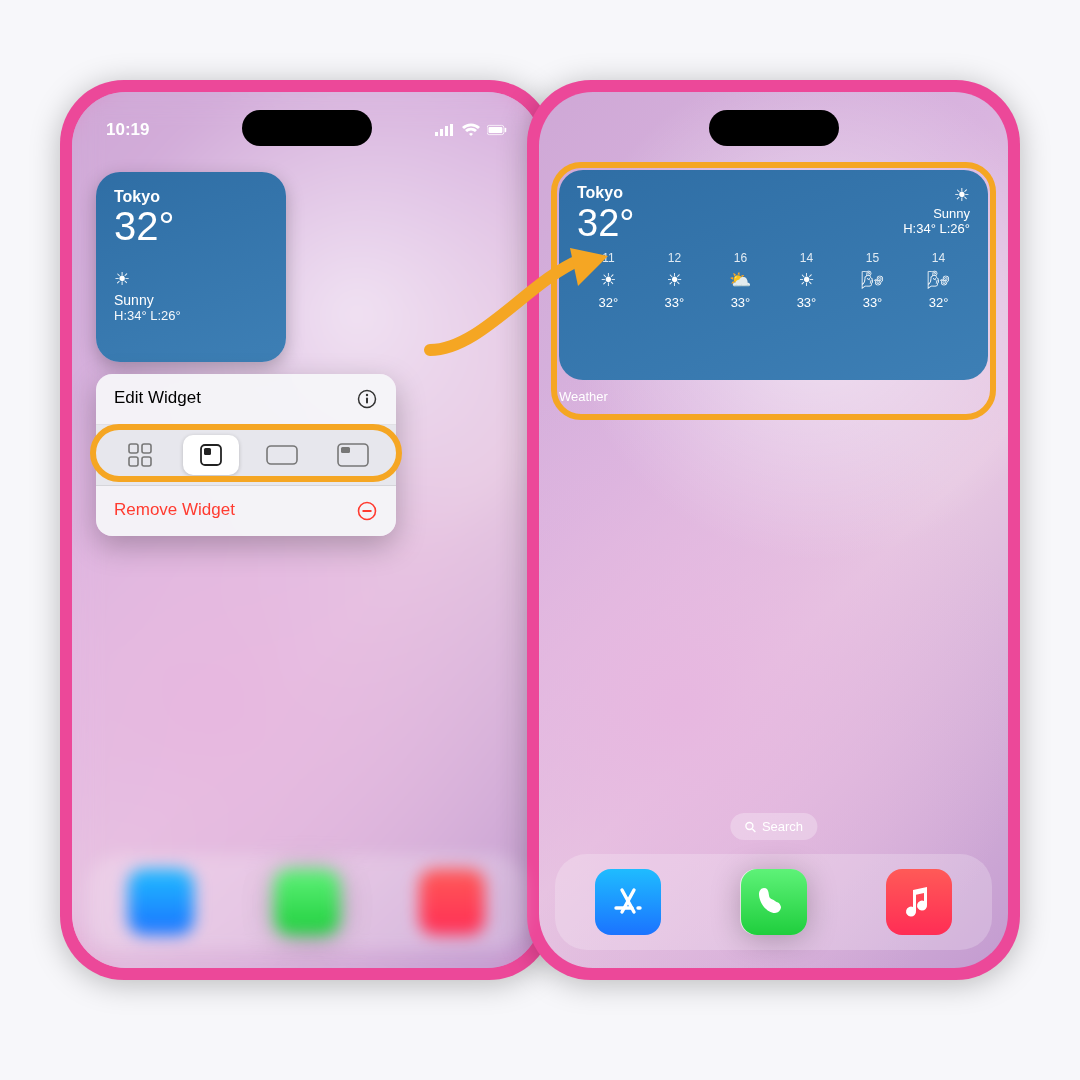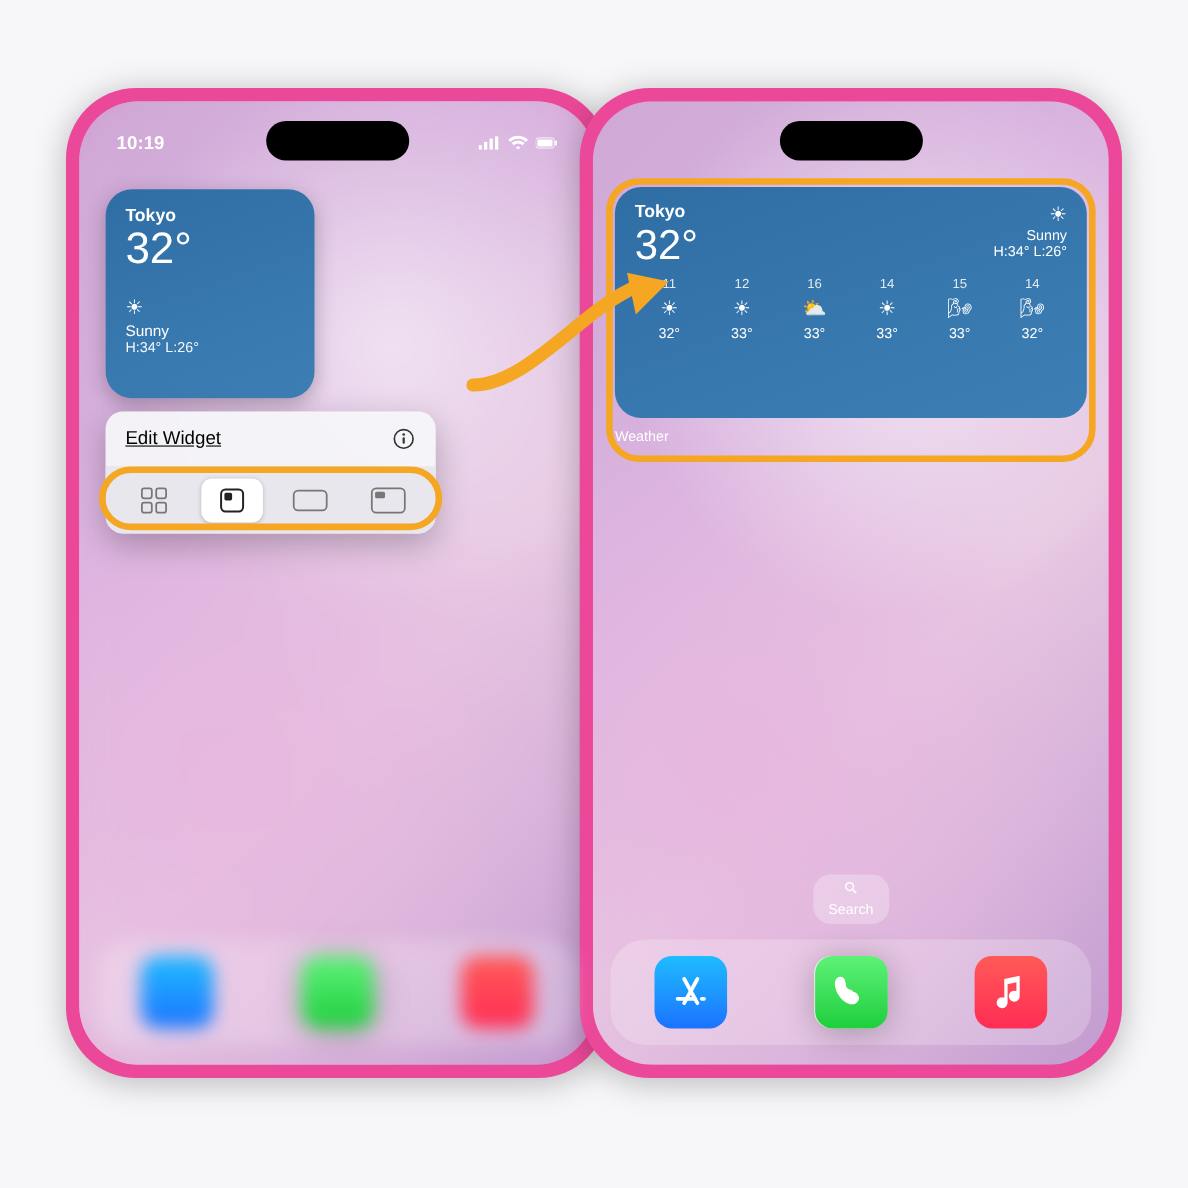--- a/index.html
+++ b/index.html
@@ -74,24 +74,23 @@
     position:absolute; top:282px; left:24px;
     width:300px;
     background: rgba(245,245,248,.96);
     border-radius: 16px;
     overflow:hidden;
     box-shadow: 0 10px 30px rgba(0,0,0,.25);
     z-index:30;
     font-size:17px;
   }
   .ctx .row{
-    display:flex; align-items:center; justify-content:space-between;
+    display:flex; align-items:flex-start; justify-content:space-between;
     padding:14px 18px;
     border-bottom:1px solid rgba(0,0,0,.08);
-    text-decoration:underline;
   }
   .ctx .row:last-child{border-bottom:none;}
   .ctx .row.sizes{
     background: rgba(230,230,235,.9);
     padding:10px 12px;
     gap:8px;
     justify-content:space-around;
   }
   .size-opt{
     width:56px; height:40px; border-radius:10px;
@@ -137,21 +136,20 @@
     z-index:35; pointer-events:none;
   }
   
   .search{
     position:absolute; bottom:128px; left:50%; transform:translateX(-50%);
     background: rgba(255,255,255,.28);
     color:#fff; font-size:13px;
     padding:6px 14px; border-radius:16px;
     display:flex; gap:6px; align-items:center;
     z-index:20;
-    flex-direction:column;
   }
   
   .dock{
     position:absolute; bottom:18px; left:16px; right:16px; height:96px;
     background: rgba(255,255,255,.22);
     border-radius:32px;
     display:flex; justify-content:space-around; align-items:center;
     z-index:20;
   }
   .dock.blur{ filter: blur(8px);}
@@ -235,20 +233,29 @@
           <svg width="34" height="22" viewBox="0 0 34 22">
               <rect x="2" y="2" width="30" height="18" rx="4" fill="none" stroke="#777" stroke-width="1.6"></rect>
             </svg>
         </div>
         <div class="size-opt">
           <svg width="34" height="26" viewBox="0 0 34 26">
               <rect x="2" y="2" width="30" height="22" rx="4" fill="none" stroke="#777" stroke-width="1.6"></rect>
               <rect x="5" y="5" width="9" height="6" rx="1.5" fill="#777"></rect>
             </svg>
         </div>
+      </div>
+      <div class="row">
+        <span class="danger">Remove Widget</span>
+        <span class="ico red">
+          <svg width="20" height="20" viewBox="0 0 20 20">
+              <circle cx="10" cy="10" r="8.5" fill="none" stroke="#ff3b30" stroke-width="1.6"></circle>
+              <line x1="5.5" y1="10" x2="14.5" y2="10" stroke="#ff3b30" stroke-width="1.8"></line>
+            </svg>
+        </span>
       </div>
     </div>
 
     <div class="ring1"></div>
 
     <div class="dock blur">
       <div class="app store"></div>
       <div class="app safari"></div>
       <div class="app music"></div>
       <div class="app phone"></div>

